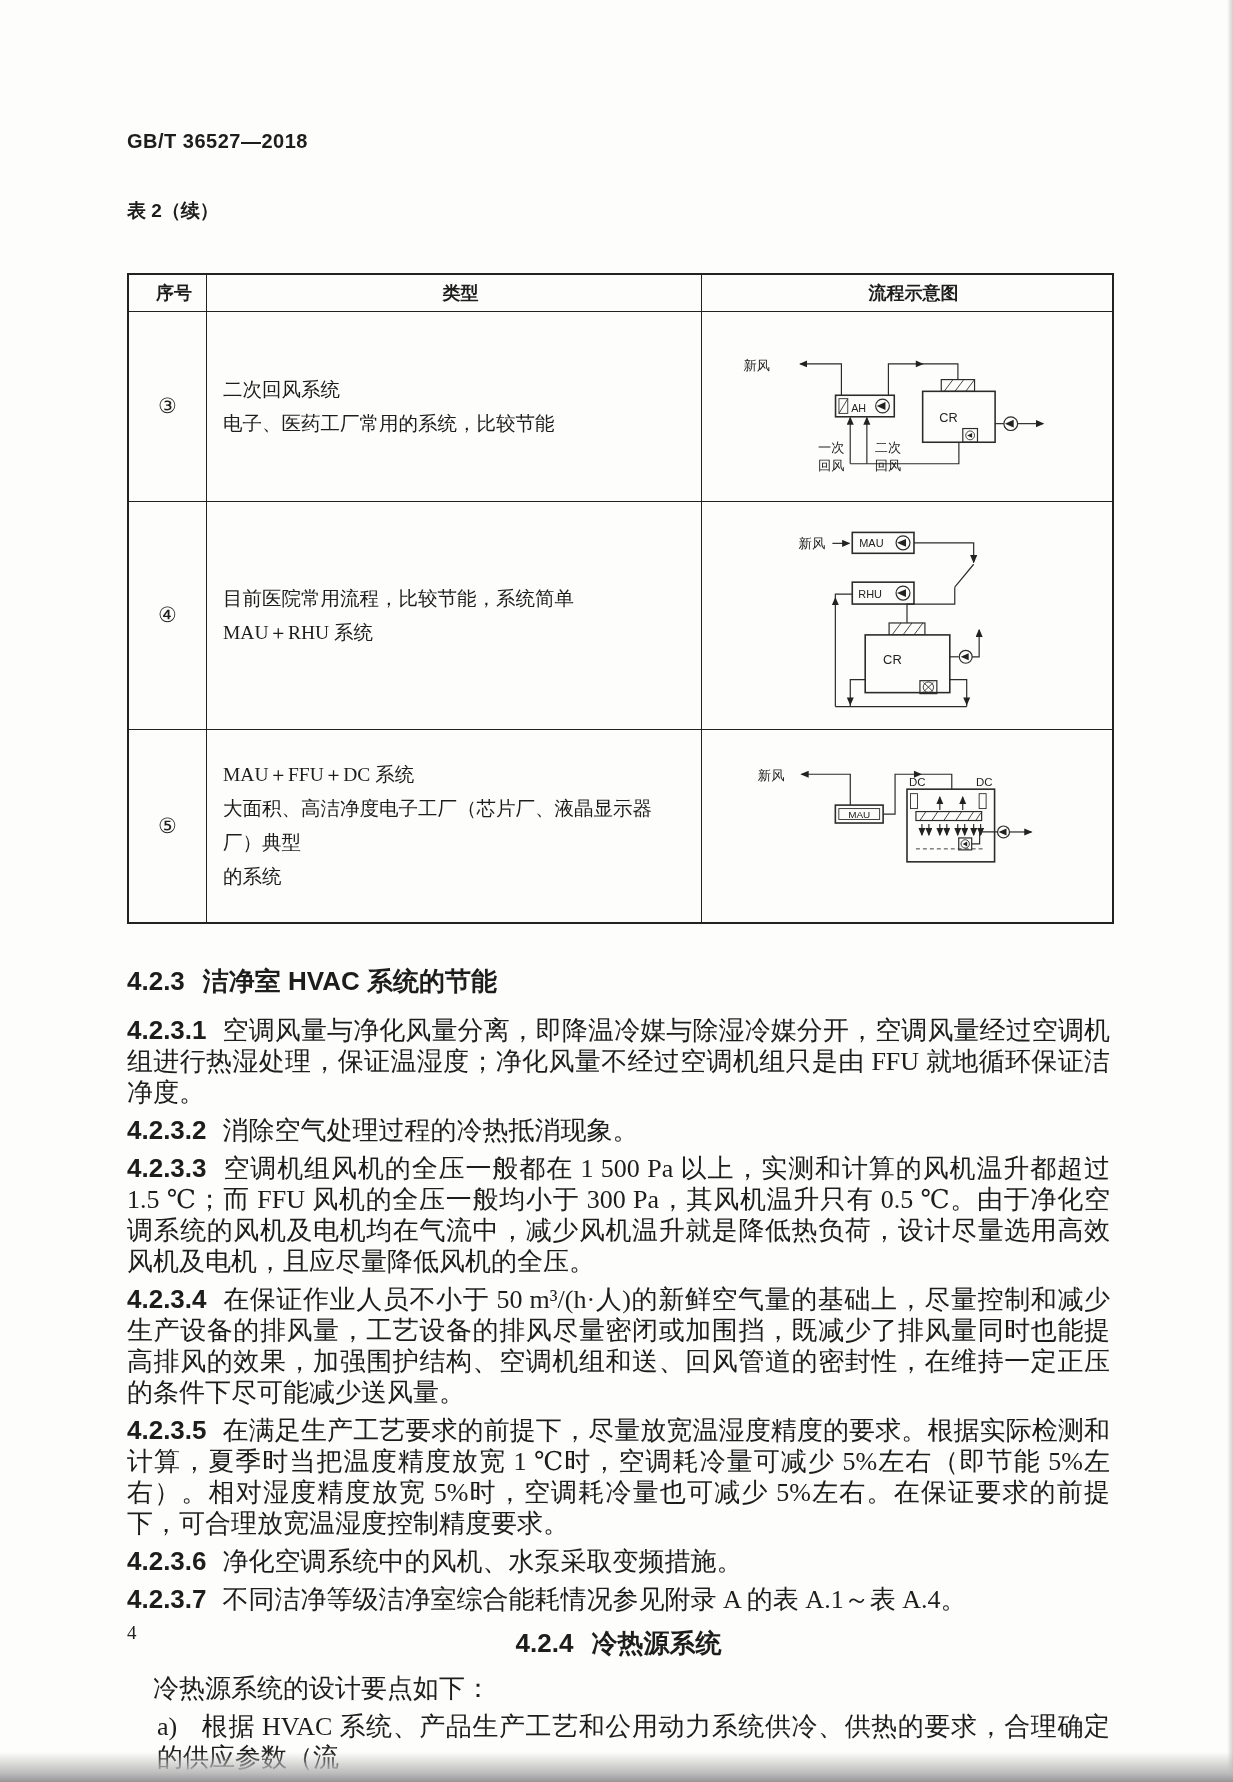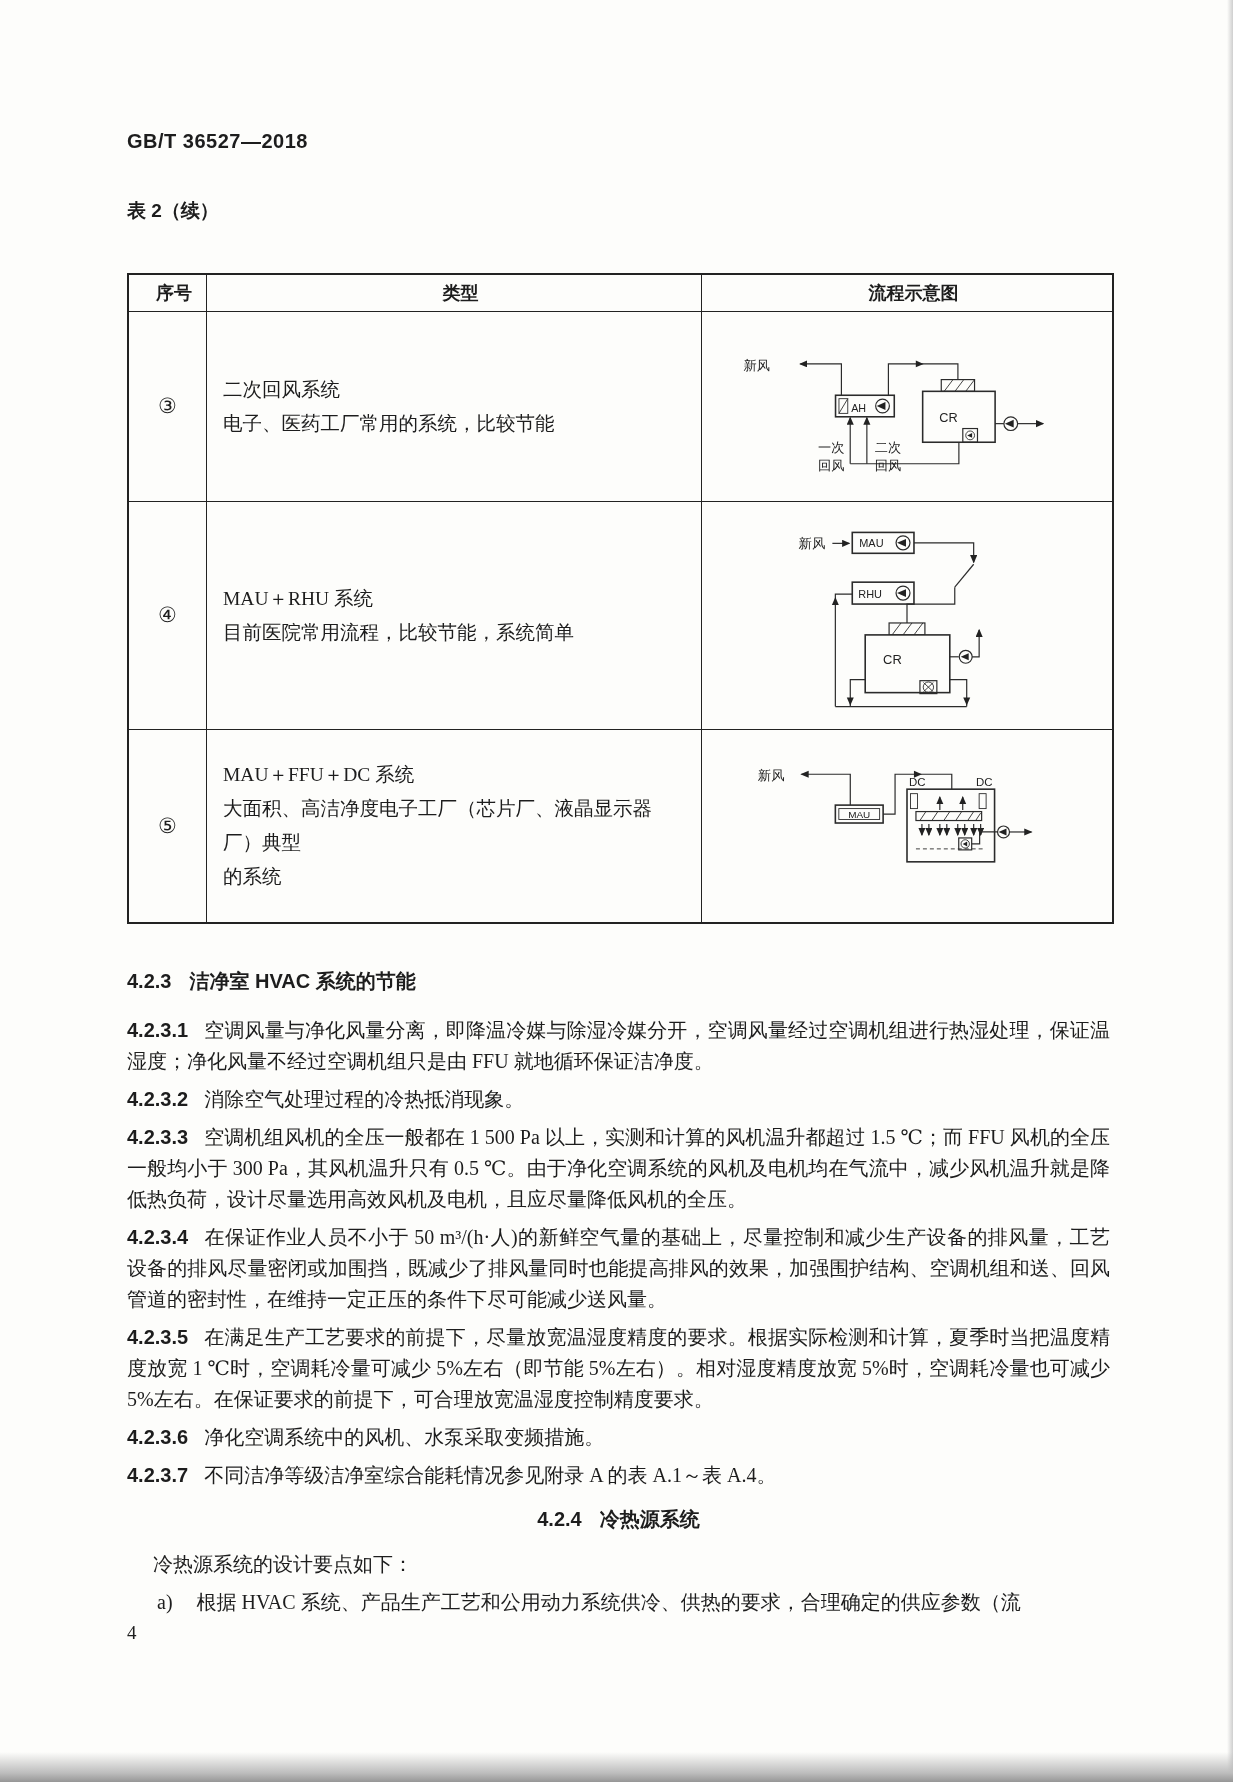--- a/index.html
+++ b/index.html
@@ -20,21 +20,21 @@
   .cell.num{justify-content:center;font-size:21px;}
   .cell.type{padding:0 16px;}
   .type-inner{font-size:19.5px;line-height:34px;}
   .cell.diag{justify-content:center;padding:0;}
   svg{display:block;}
   svg text{fill:#222;font-family:"Liberation Sans","DejaVu Sans",sans-serif;}
   svg .ln{stroke:#2b2b2b;stroke-width:1.2;fill:none;}
   svg .thin{stroke:#2b2b2b;stroke-width:.9;fill:none;}
   svg .bx{stroke:#2b2b2b;stroke-width:1.6;fill:#fdfdfb;}
   svg .fw{fill:#222;stroke:none;}
-  .body{position:absolute;left:127px;top:966px;width:983px;font-size:20px;
+  .body{position:absolute;left:127px;top:966px;width:983px;font-size:26px;
         line-height:31px;text-align:justify;}
   .h-clause{font-weight:bold;font-family:"Liberation Sans","DejaVu Sans",sans-serif;
         text-align:left;}
   .h423{margin:0 0 18px 0;}
   .h424{margin:13px 0 14px 0;text-align:center;}
   .para{margin:7px 0 0 0;}
   .para:first-of-type{margin-top:0;}
   .cnum{font-weight:bold;font-family:"Liberation Sans","DejaVu Sans",sans-serif;
         padding-right:16px;}
   .hnum{padding-right:18px;}
@@ -115,22 +115,22 @@
         <text x="141" y="141" font-size="13.5" text-anchor="end">一次</text>
         <text x="141" y="159" font-size="13.5" text-anchor="end">回风</text>
         <text x="172" y="141" font-size="13.5">二次</text>
         <text x="172" y="159" font-size="13.5">回风</text>
       </svg>
     </div>
 
     <div class="cell num">④</div>
     <div class="cell type">
       <div class="type-inner">
+        <div>目前医院常用流程，比较节能，系统简单</div>
         <div>MAU＋RHU 系统</div>
-        <div>目前医院常用流程，比较节能，系统简单</div>
       </div>
     </div>
     <div class="cell diag last-col">
       <svg width="408" height="224" viewBox="0 0 410 224">
         <defs>
           <marker id="ar4" markerWidth="7" markerHeight="7" refX="6" refY="3" orient="auto">
             <path d="M0,0 L7,3 L0,6 z" fill="#222"></path>
           </marker>
         </defs>
         <text x="96" y="44" font-size="13.5">新风</text>

